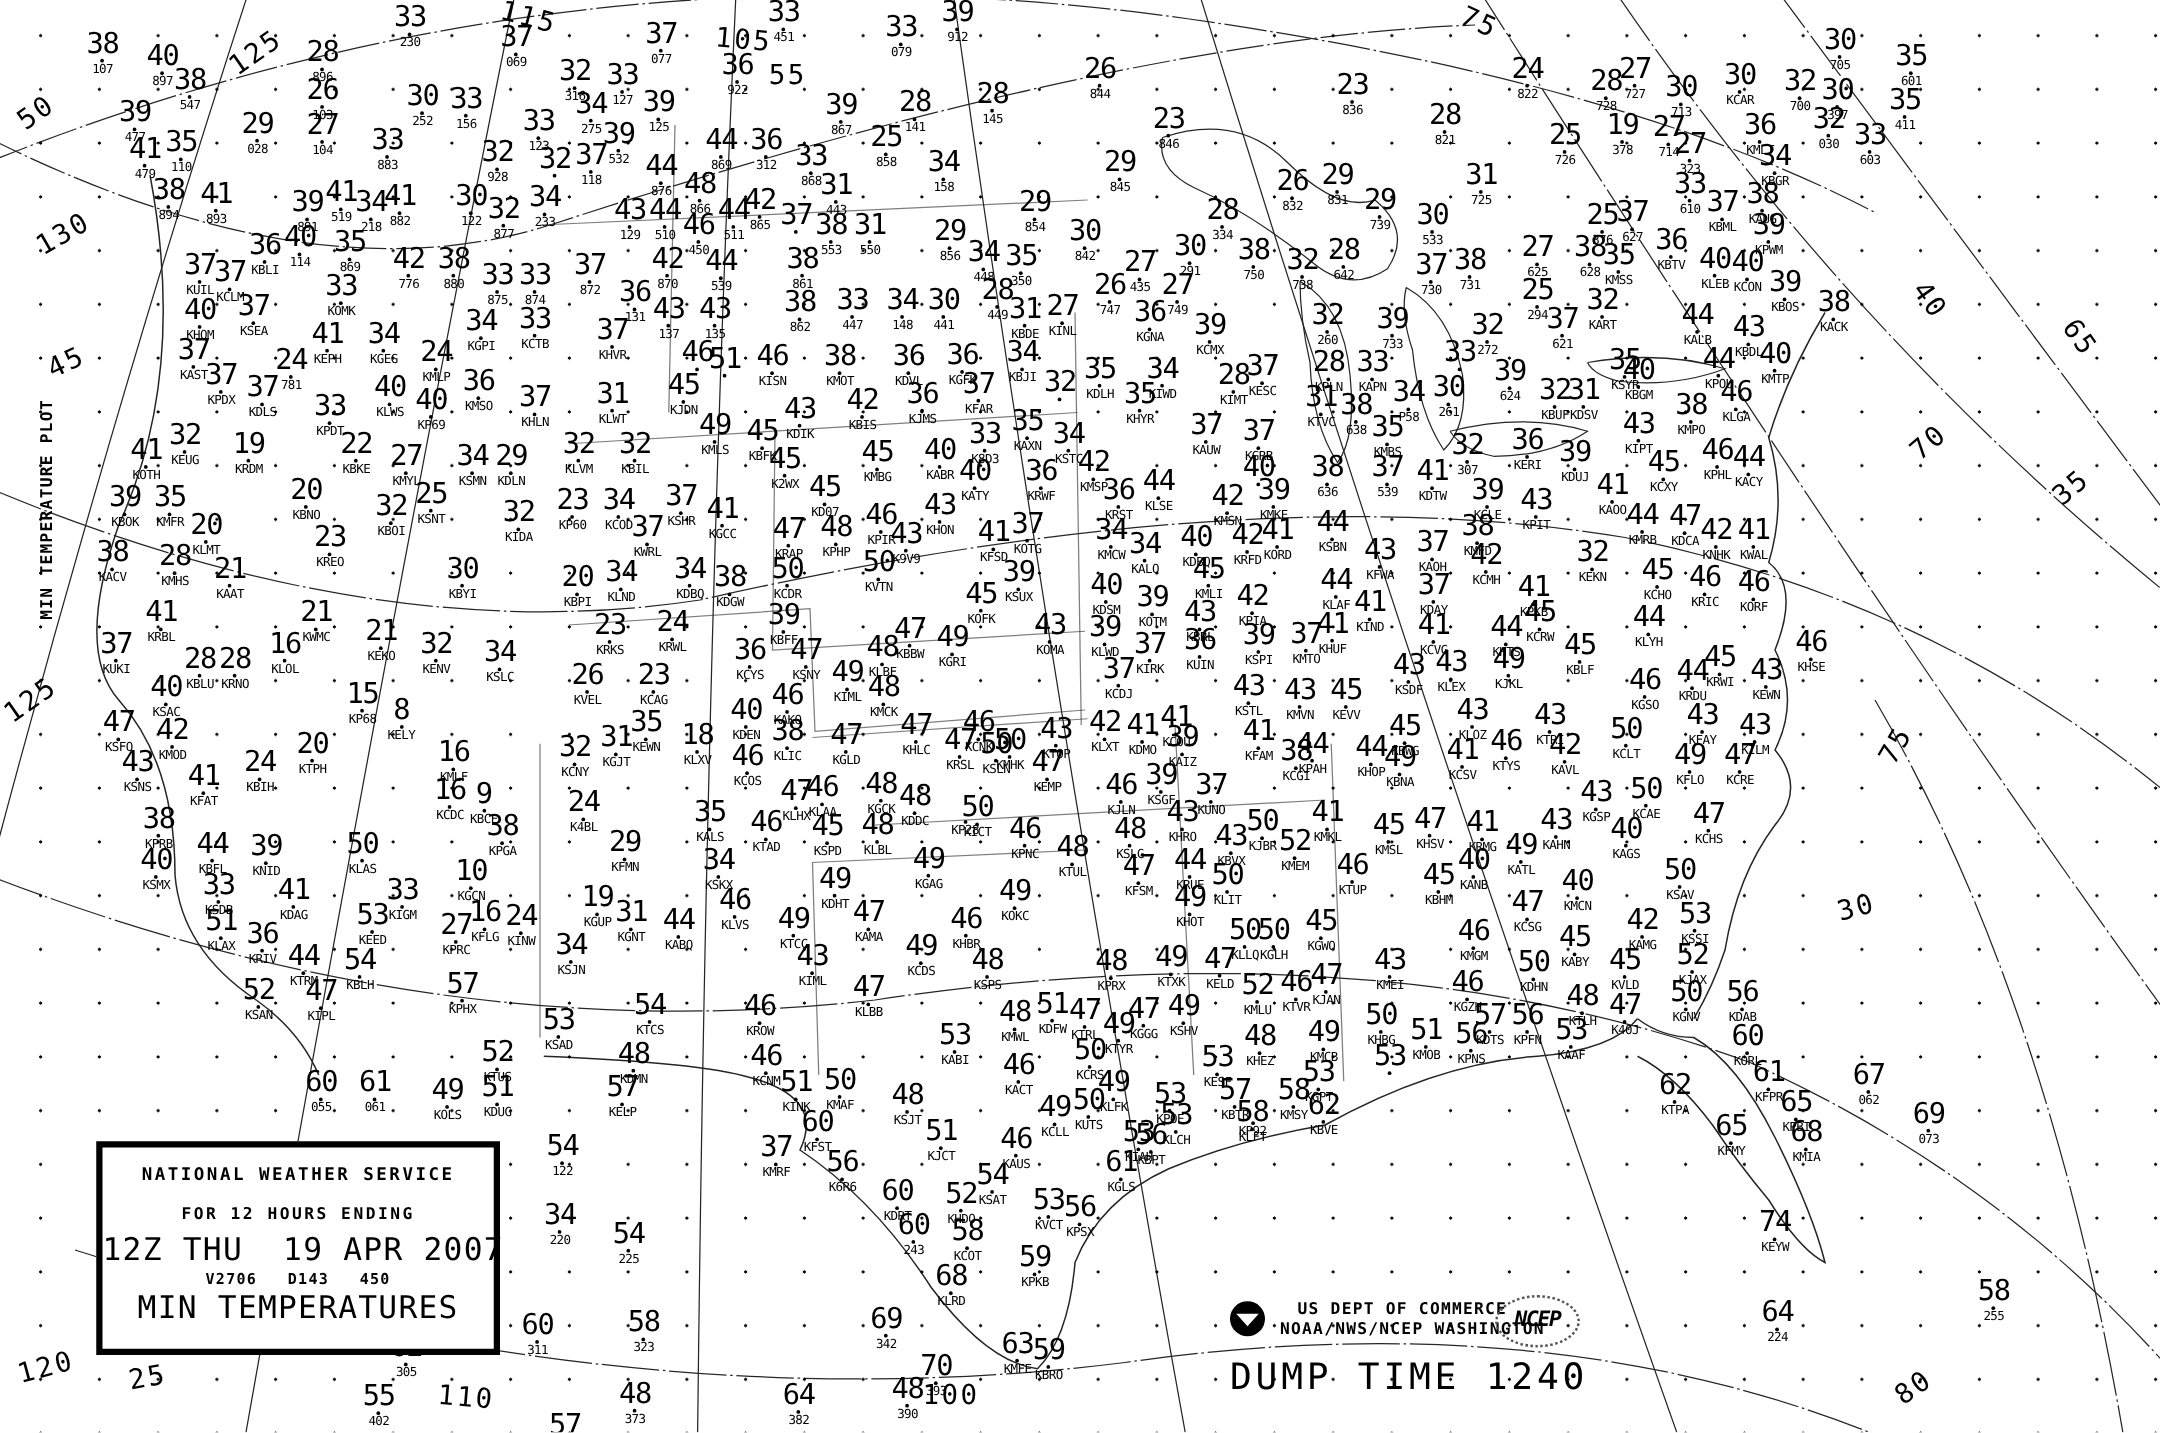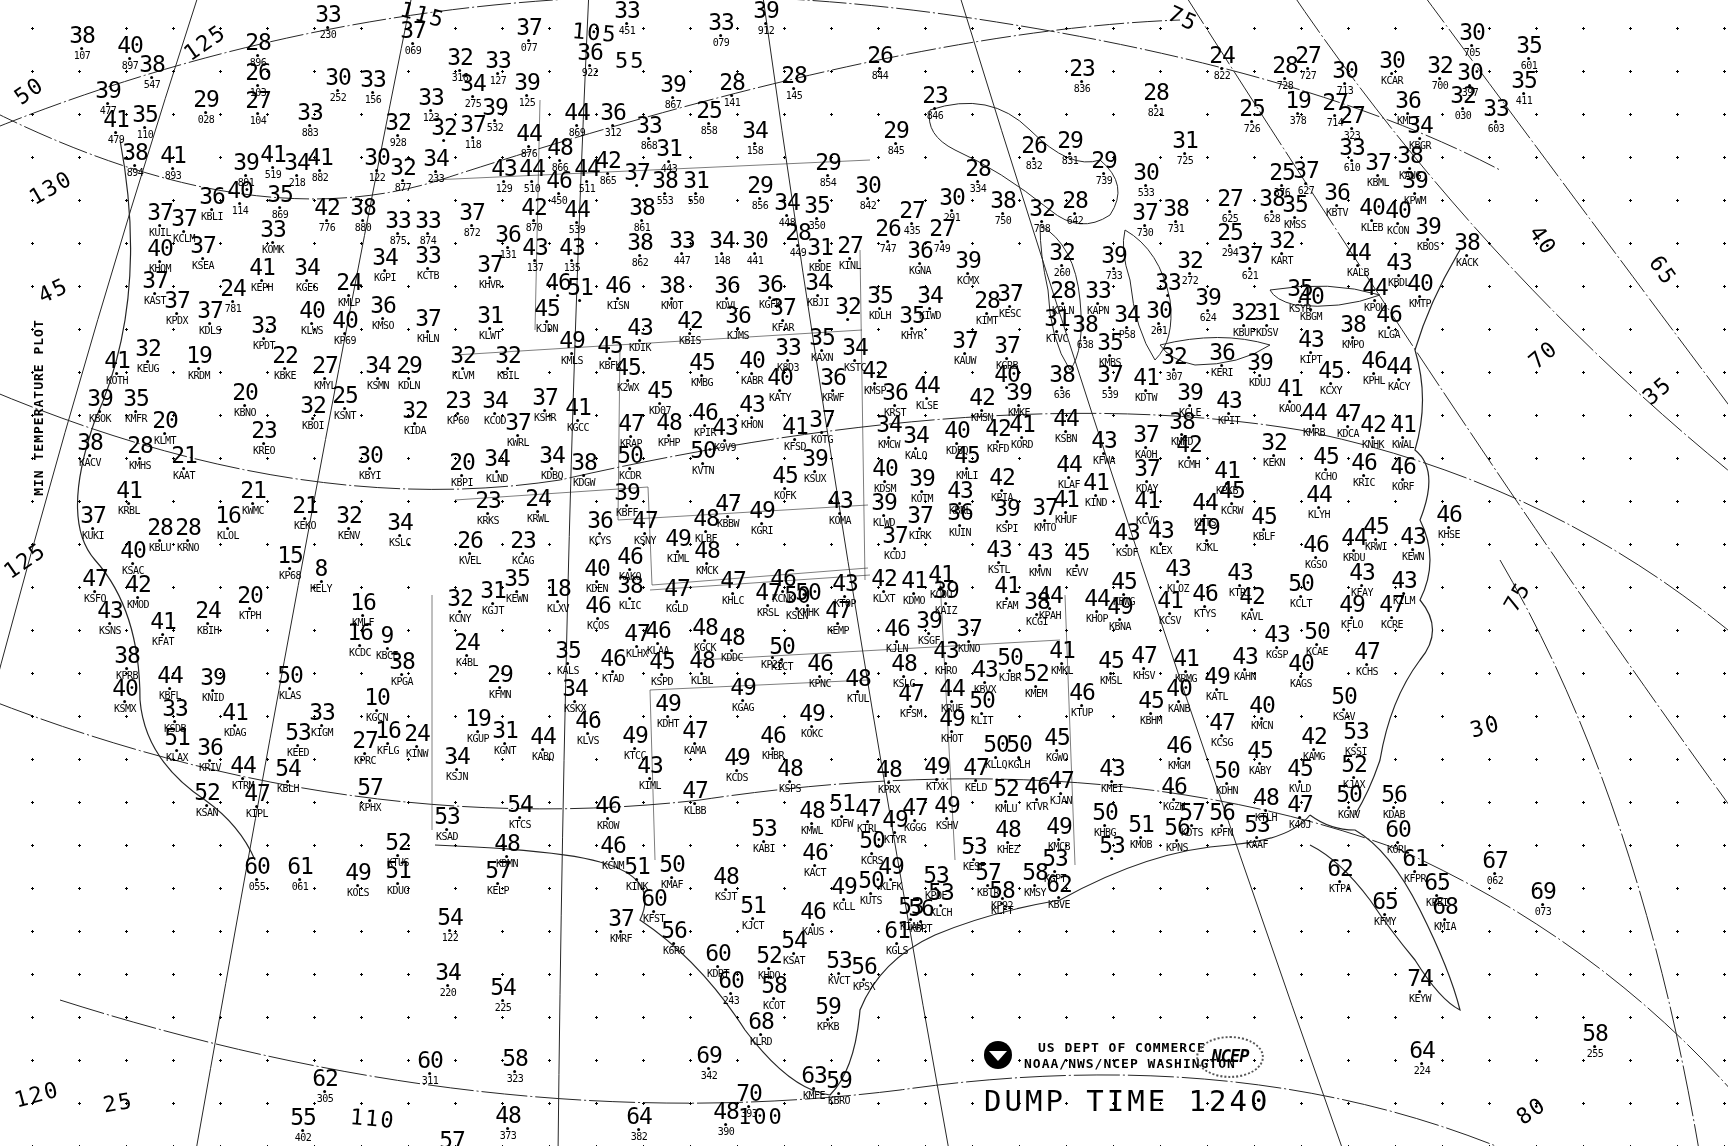--- a/index.html
+++ b/index.html
@@ -81,20 +81,27 @@
     <path d="M 650 590 L 870 575" opacity="0.6"></path>
     <path d="M 700 660 L 1060 640" opacity="0.6"></path>
     <path d="M 655 860 L 650 690 L 868 680" opacity="0.6"></path>
     <path d="M 940 580 L 955 860" opacity="0.6"></path>
     <path d="M 1065 595 L 1075 865" opacity="0.6"></path>
     <path d="M 860 250 L 865 580" opacity="0.6"></path>
   </svg>
 
   <div id="side-label">MIN TEMPERATURE PLOT</div>
 
+  <div id="legendbox">
+    <div class="l1">NATIONAL WEATHER SERVICE</div>
+    <div class="l2">FOR 12 HOURS ENDING</div>
+    <div class="l3">12Z THU  19 APR 2007</div>
+    <div class="l4">V2706   D143   450</div>
+    <div class="l5">MIN TEMPERATURES</div>
+  </div>
 
   <div id="branding">
     <div id="noaa-logo"></div>
     <div id="dept1">US DEPT OF COMMERCE</div>
     <div id="dept2">NOAA/NWS/NCEP WASHINGTON</div>
     <div id="ncep-logo">NCEP</div>
     <div id="dump-time">DUMP TIME 1240</div>
   </div>
 
   <div id="stations-layer">

